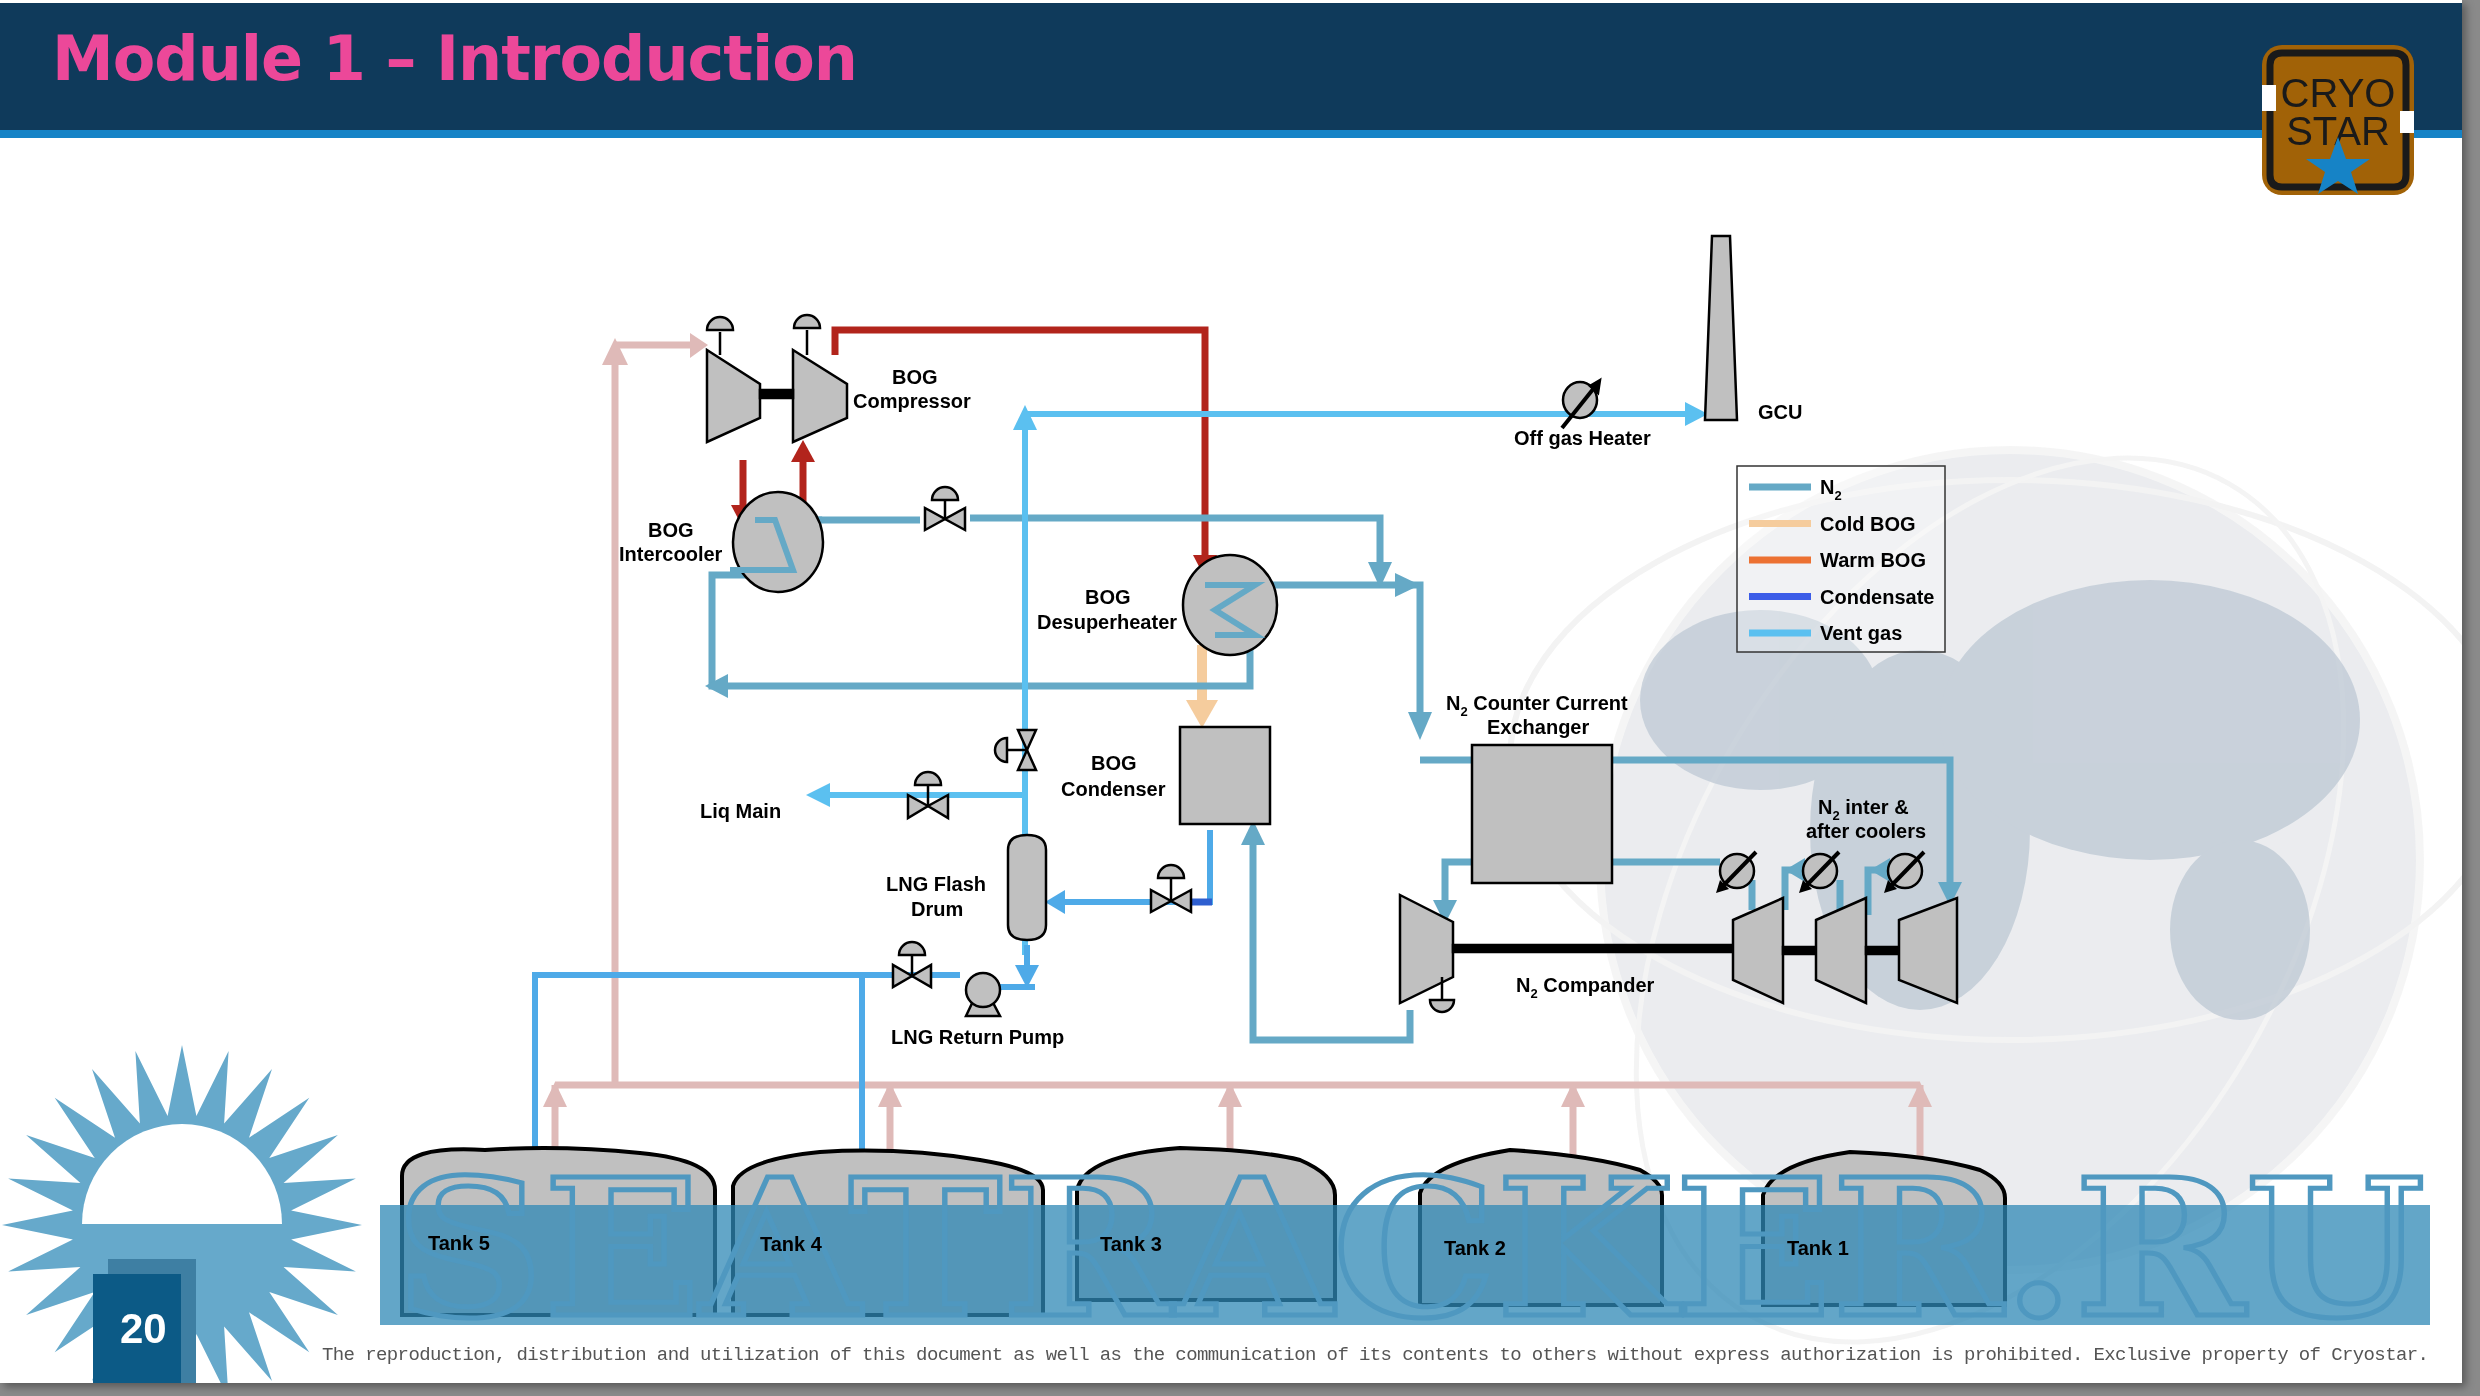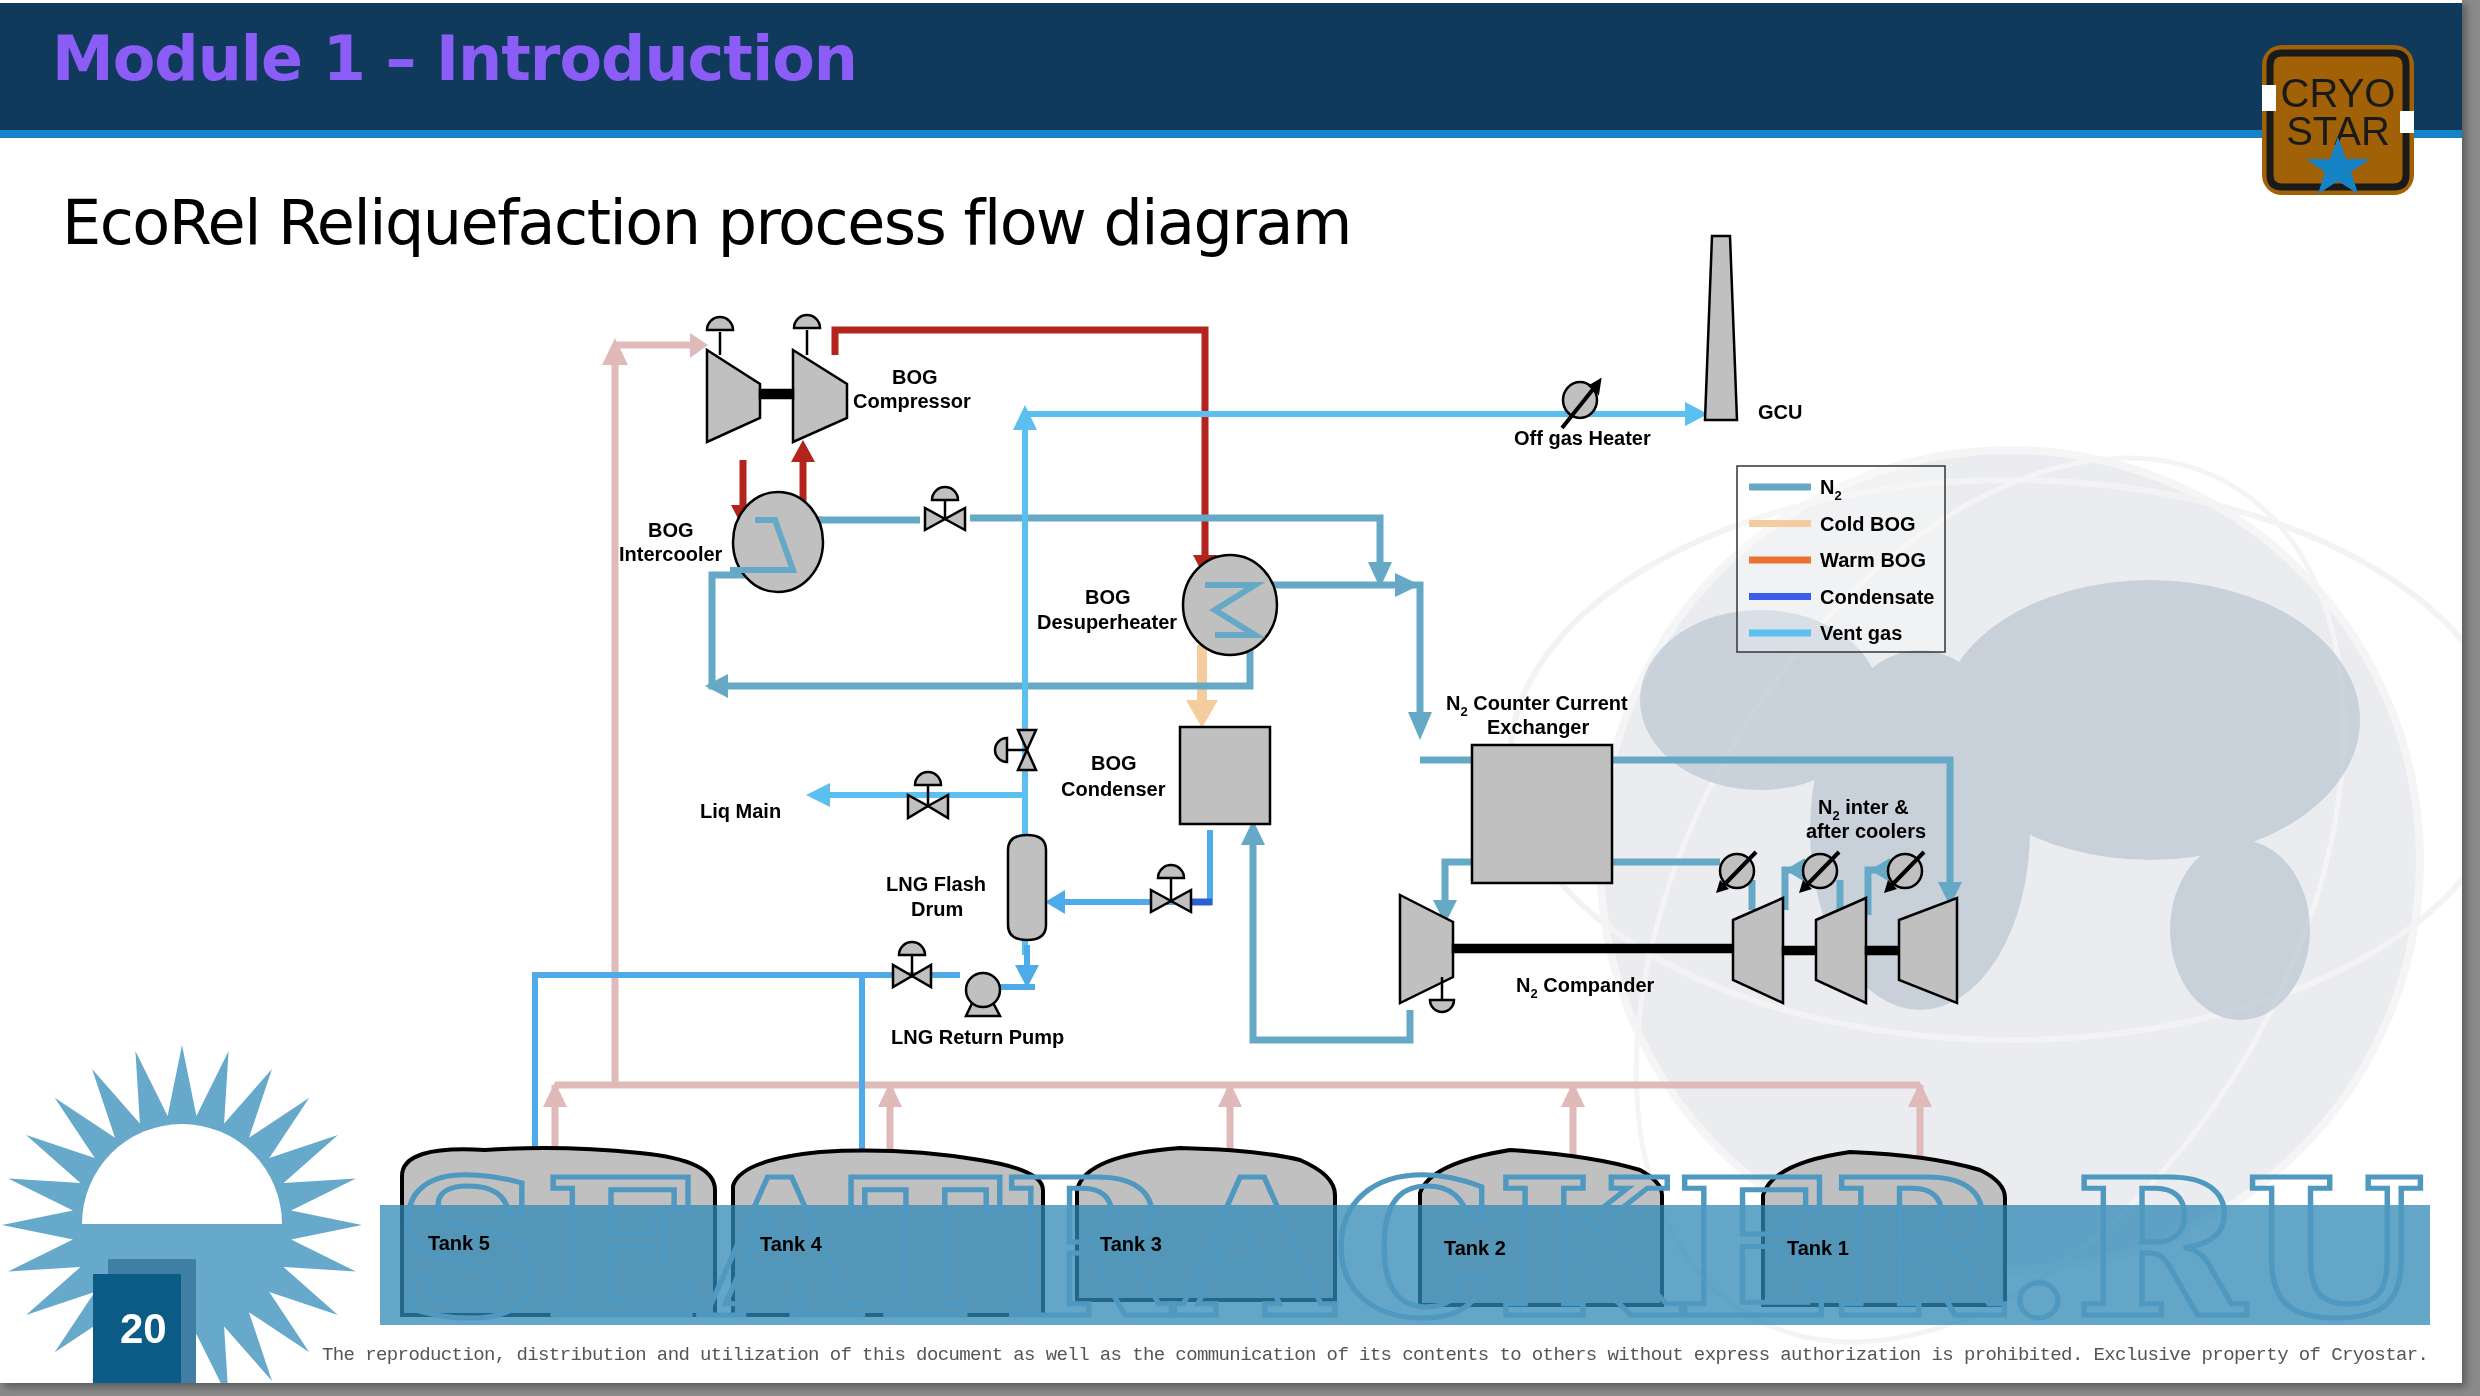--- a/index.html
+++ b/index.html
@@ -1,20 +1,20 @@
 <!DOCTYPE html>
 <html><head>
 <meta charset="utf-8">
 <style>
   html, body { margin:0; padding:0; }
   body { width:2480px; height:1396px; background:#8a8a8a; overflow:hidden; position:relative; font-family:"Liberation Sans", sans-serif; }
   .slide { position:absolute; left:0; top:0; width:2462px; height:1383px; background:#ffffff; overflow:hidden; box-shadow: 4px 4px 8px rgba(0,0,0,0.35); }
   .header { position:absolute; left:0; top:3px; width:2462px; height:127px; background:#0f3a5b; }
   .header-stripe { position:absolute; left:0; top:130px; width:2462px; height:8px; background:#1683c6; }
-  .module-title { position:absolute; left:52px; top:22px; color:#8b5cf6; font-family:"DejaVu Sans", sans-serif; font-weight:bold; font-size:62px; letter-spacing:-1px; }
+  .module-title { position:absolute; left:52px; top:22px; color:#ec4899; font-family:"DejaVu Sans", sans-serif; font-weight:bold; font-size:62px; letter-spacing:-1px; }
   .logo { position:absolute; left:2262px; top:45px; width:152px; height:150px; background:#a16207; border-radius:20px; }
   .slide-title { position:absolute; left:62px; top:186px; color:#000; font-family:"DejaVu Sans", sans-serif; font-size:62px; letter-spacing:-1.5px; }
   .footer-text { position:absolute; left:322px; top:1344px; font-family:Liberation Mono, monospace; font-size:19px; color:#555; letter-spacing:-0.6px; white-space:nowrap; }
   svg.diagram { position:absolute; left:0; top:0; }
   .lbl { font-family:"Liberation Sans", sans-serif; font-weight:bold; font-size:20px; fill:#000; }
   .page-num { position:absolute; left:120px; top:1305px; color:#fff; font-family:"Liberation Sans", sans-serif; font-weight:bold; font-size:42px; }
 </style>
 </head>
 <body>
 
@@ -27,21 +27,20 @@
     <svg width="152" height="150" viewBox="0 0 152 150">
       <path d="M20 8 H132 Q144 8 144 20 V130 Q144 142 132 142 H20 Q8 142 8 130 V20 Q8 8 20 8 Z" fill="none" stroke="#1a1a1a" stroke-width="7"></path>
       <rect x="0" y="40" width="14" height="26" fill="#fff"></rect>
       <rect x="138" y="66" width="14" height="22" fill="#fff"></rect>
       <text x="76" y="62" text-anchor="middle" font-family="Liberation Sans, sans-serif" font-size="40" fill="#1a1a1a">CRYO</text>
       <text x="76" y="100" text-anchor="middle" font-family="Liberation Sans, sans-serif" font-size="40" fill="#1a1a1a">STAR</text>
       <polygon points="76,92 84,114 108,114 89,127 96,149 76,136 56,149 63,127 44,114 68,114" fill="#1683c6"></polygon>
     </svg>
   </div>
 
-  <div class="slide-title">EcoRel Reliquefaction process flow diagram</div>
 
   <svg class="diagram" width="2462" height="1383" viewBox="0 0 2462 1383">
     <defs>
       <marker id="arN2" markerWidth="6" markerHeight="6" refX="3" refY="3" orient="auto" markerUnits="strokeWidth">
           <path d="M0,0 L6,3 L0,6 Z" fill="#65a9c6"></path>
         </marker>
     </defs>
 
     <g opacity="0.9">
       <circle cx="2010" cy="860" r="410" fill="#e9ebee"></circle>

